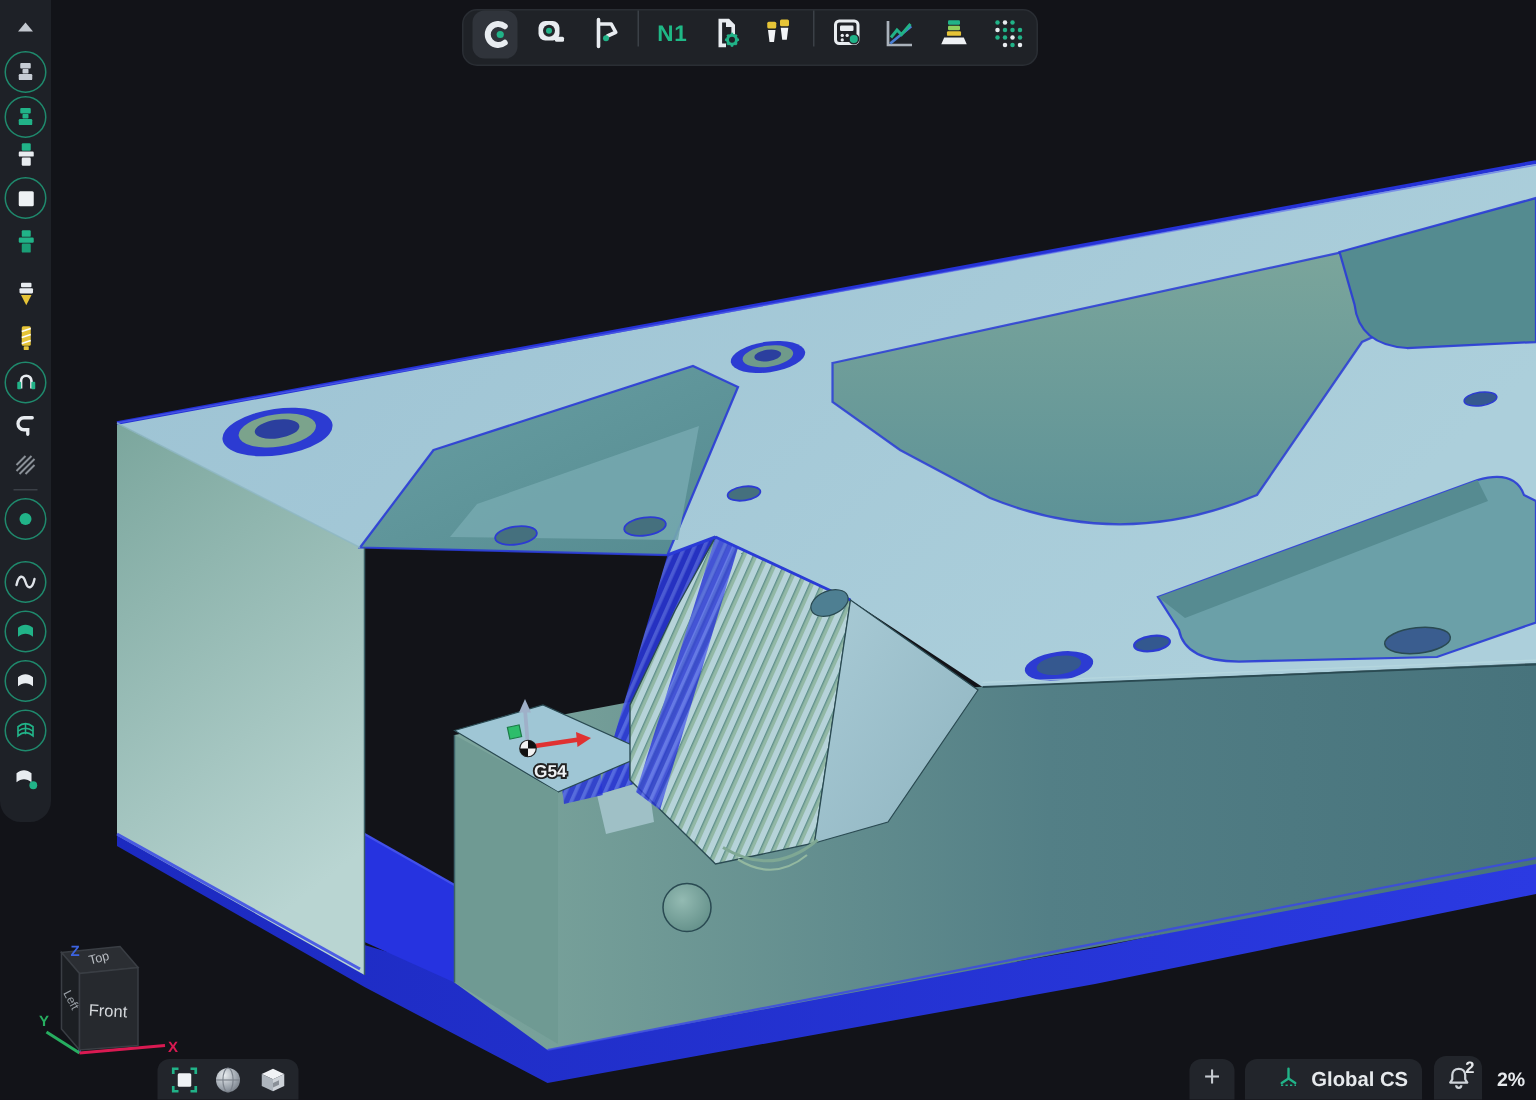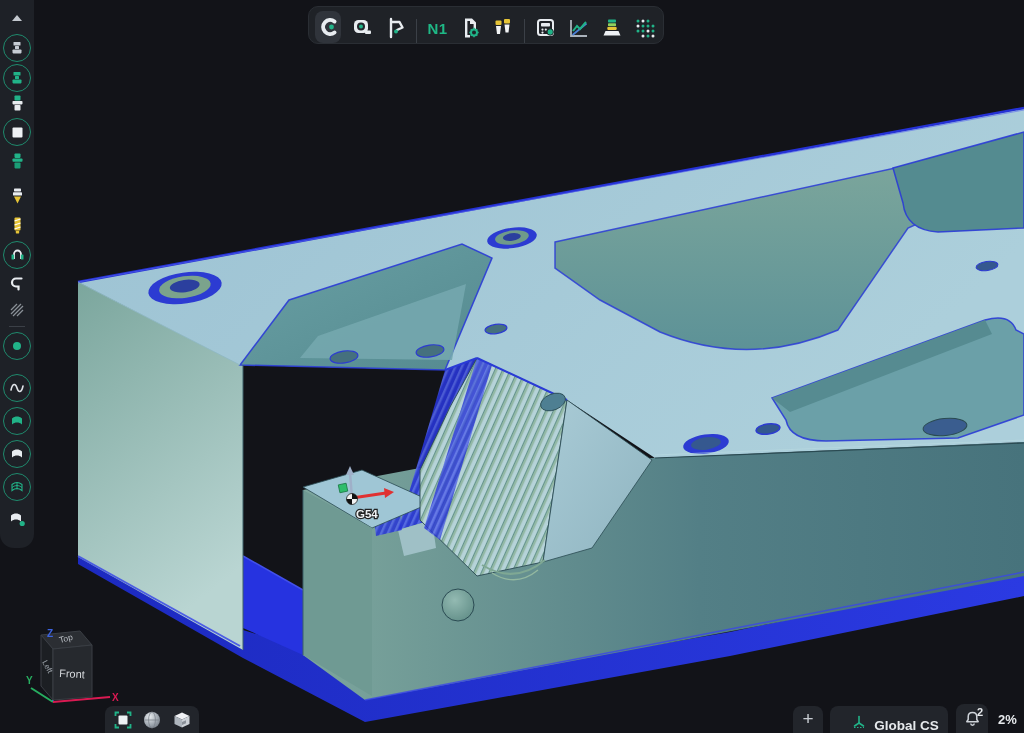--- a/index.html
+++ b/index.html
@@ -19,40 +19,40 @@
     border-radius:0 0 14px 14px;display:flex;flex-direction:column;align-items:center;
     padding-top:10px;z-index:5;}
   .sb-item{width:28px;height:28px;display:flex;align-items:center;justify-content:center;
     flex:0 0 auto;cursor:pointer;}
   .sb-circle{border:1.2px solid var(--ring-teal);border-radius:50%;}
   .sb-div{width:16px;height:1px;background:#3b4047;margin:5px 0;flex:0 0 auto;}
   .up-arrow{width:0;height:0;border-left:5px solid transparent;border-right:5px solid transparent;
     border-bottom:6px solid #c3c8cf;}
 
   
-  .topbar{position:absolute;left:308px;top:6px;width:356px;height:38px;background:var(--panel);
-    border:1px solid #2a2e34;border-radius:10px;display:flex;align-items:flex-end;
+  .topbar{position:absolute;left:308px;top:6px;width:384px;height:38px;background:var(--panel);
+    border:1px solid #2a2e34;border-radius:10px;display:flex;align-items:flex-start;
     padding:0 6px;gap:9px;z-index:5;}
   .tb-item{width:32px;height:30px;border-radius:8px;display:flex;align-items:center;
     justify-content:center;cursor:pointer;}
   .tb-item.selected{background:var(--panel-selected);width:36px;height:32px;}
   .tb-div{width:1px;height:24px;background:#3b4047;}
   .n1{color:var(--accent-green);font-weight:700;font-size:15px;letter-spacing:.5px;}
 
   
   .miniBar{position:absolute;left:105px;top:706px;width:94px;height:27px;background:#22252b;
     border-radius:8px 8px 0 0;display:flex;align-items:center;justify-content:space-evenly;z-index:5;}
   .mb-item{width:24px;height:24px;display:flex;align-items:center;justify-content:center;cursor:pointer;}
 
   
   .plusBtn{position:absolute;left:793px;top:706px;width:30px;height:27px;background:#22252b;
     border-radius:8px 8px 0 0;color:#c7ccd2;font-size:19px;line-height:25px;text-align:center;
     cursor:pointer;z-index:5;}
   .csBtn{position:absolute;left:830px;top:706px;width:118px;height:27px;background:#22252b;
-    border-radius:8px 8px 0 0;display:flex;align-items:flex-end;justify-content:center;gap:7px;
+    border-radius:8px 8px 0 0;display:flex;align-items:center;justify-content:center;gap:7px;
     color:#e6e9ec;font-size:13.5px;font-weight:700;cursor:pointer;z-index:5;padding-left:12px;}
   .bellBtn{position:absolute;left:956px;top:704px;width:32px;height:29px;background:#22252b;
     border-radius:8px 8px 0 0;display:flex;align-items:center;justify-content:center;
     cursor:pointer;z-index:5;}
   .bellBtn .cnt{position:absolute;top:2px;right:5px;color:#e6e9ec;font-size:11px;font-weight:700;}
   .pct{position:absolute;left:998px;top:712px;color:#e6e9ec;font-size:13px;font-weight:700;z-index:5;}
 
   
   .viewcube{position:absolute;left:26px;top:626px;z-index:4;cursor:pointer;}
 </style>

